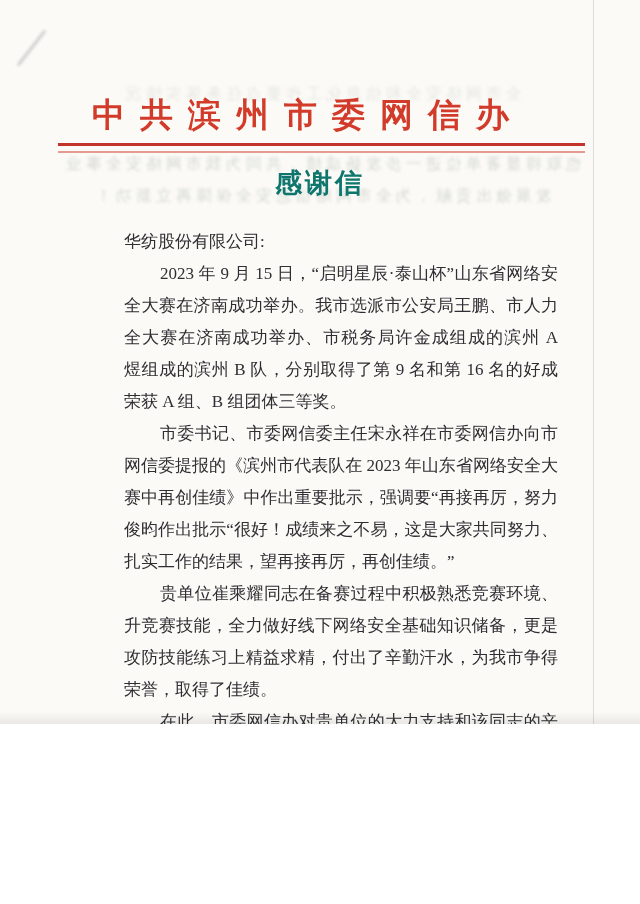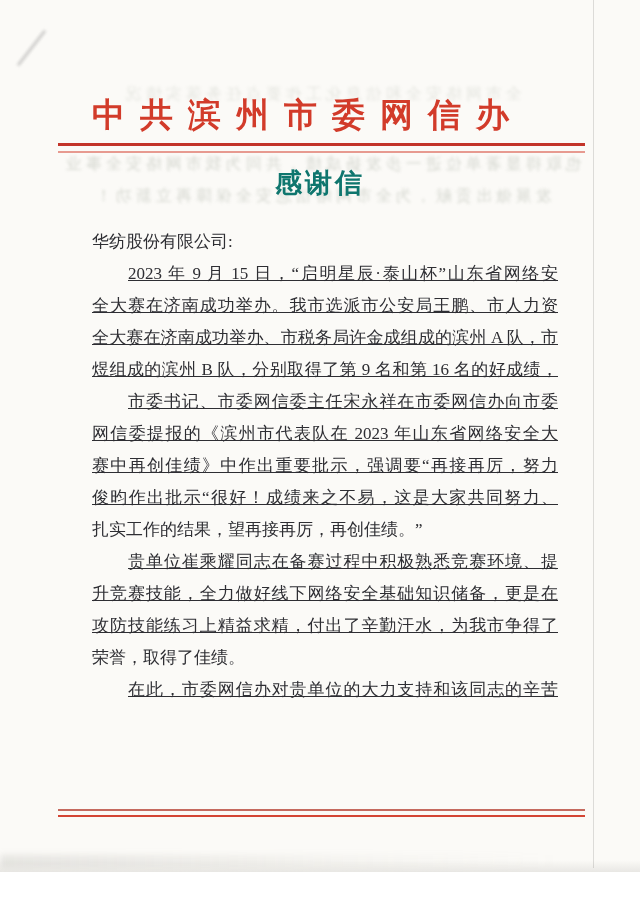--- a/index.html
+++ b/index.html
@@ -1,18 +1,18 @@
 <!DOCTYPE html>
 <html style="--accent_red: #d23b2a; --rule_dark: #c3342a; --rule_light: #e79a90; --footer_top: #c56a5f; --footer_bottom: #d44534; --body_text: #2e2e33; --paper: #fbfaf7;"><head>
 <meta charset="utf-8">
 <style>
   html,body{margin:0;padding:0;}
   .page{
     position:relative;
-    width:640px;height:872px;
+    width:640px;height:724px;
     background:var(--paper,#fbfaf7);
     overflow:hidden;
     font-family:"Liberation Serif","DejaVu Serif",serif;
   }
 
   
   .org-title{
     position:absolute;top:93px;left:-12px;width:640px;
     text-align:center;
     font-size:33px;font-weight:bold;
@@ -28,22 +28,22 @@
     text-align:center;
     font-size:27px;font-weight:bold;color:#0f766e;
     letter-spacing:3px;
   }
 
   
   .body-block{
     position:absolute;top:226px;left:92px;width:466px;
     font-size:17px;color:var(--body_text,#2e2e33);
   }
-  .ln{height:32px;line-height:32px;overflow:hidden;}
-  .j{text-align:justify;text-align-last:justify;text-decoration:underline;}
+  .ln{height:32px;line-height:32px;overflow:hidden;margin-left:32px;}
+  .j{text-align:justify;text-align-last:justify;}
   .ind{text-indent:36px;}
 
   
   .f-top{position:absolute;top:809px;left:58px;width:527px;height:2px;background:var(--footer_top,#c56a5f);}
   .f-bot{position:absolute;top:815px;left:58px;width:527px;height:2px;background:var(--footer_bottom,#d44534);}
 
   
   .ghost{
     position:absolute;left:58px;width:527px;
     color:#9aa193;opacity:.38;
@@ -93,20 +93,21 @@
 
   <div class="letter-title">感谢信</div>
 
   <div class="body-block">
     <div class="ln">华纺股份有限公司:</div>
 
     <div class="ln j ind">2023 年 9 月 15 日，“启明星辰·泰山杯”山东省网络安</div>
     <div class="ln j">全大赛在济南成功举办。我市选派市公安局王鹏、市人力资</div>
     <div class="ln j">全大赛在济南成功举办、市税务局许金成组成的滨州 A 队，市</div>
     <div class="ln j">煜组成的滨州 B 队，分别取得了第 9 名和第 16 名的好成绩，</div>
+    <div class="ln">荣获 A 组、B 组团体三等奖。</div>
 
     <div class="ln j ind">市委书记、市委网信委主任宋永祥在市委网信办向市委</div>
     <div class="ln j">网信委提报的《滨州市代表队在 2023 年山东省网络安全大</div>
     <div class="ln j">赛中再创佳绩》中作出重要批示，强调要“再接再厉，努力</div>
     <div class="ln j">俊昀作出批示“很好！成绩来之不易，这是大家共同努力、</div>
     <div class="ln">扎实工作的结果，望再接再厉，再创佳绩。”</div>
 
     <div class="ln j ind">贵单位崔乘耀同志在备赛过程中积极熟悉竞赛环境、提</div>
     <div class="ln j">升竞赛技能，全力做好线下网络安全基础知识储备，更是在</div>
     <div class="ln j">攻防技能练习上精益求精，付出了辛勤汗水，为我市争得了</div>

